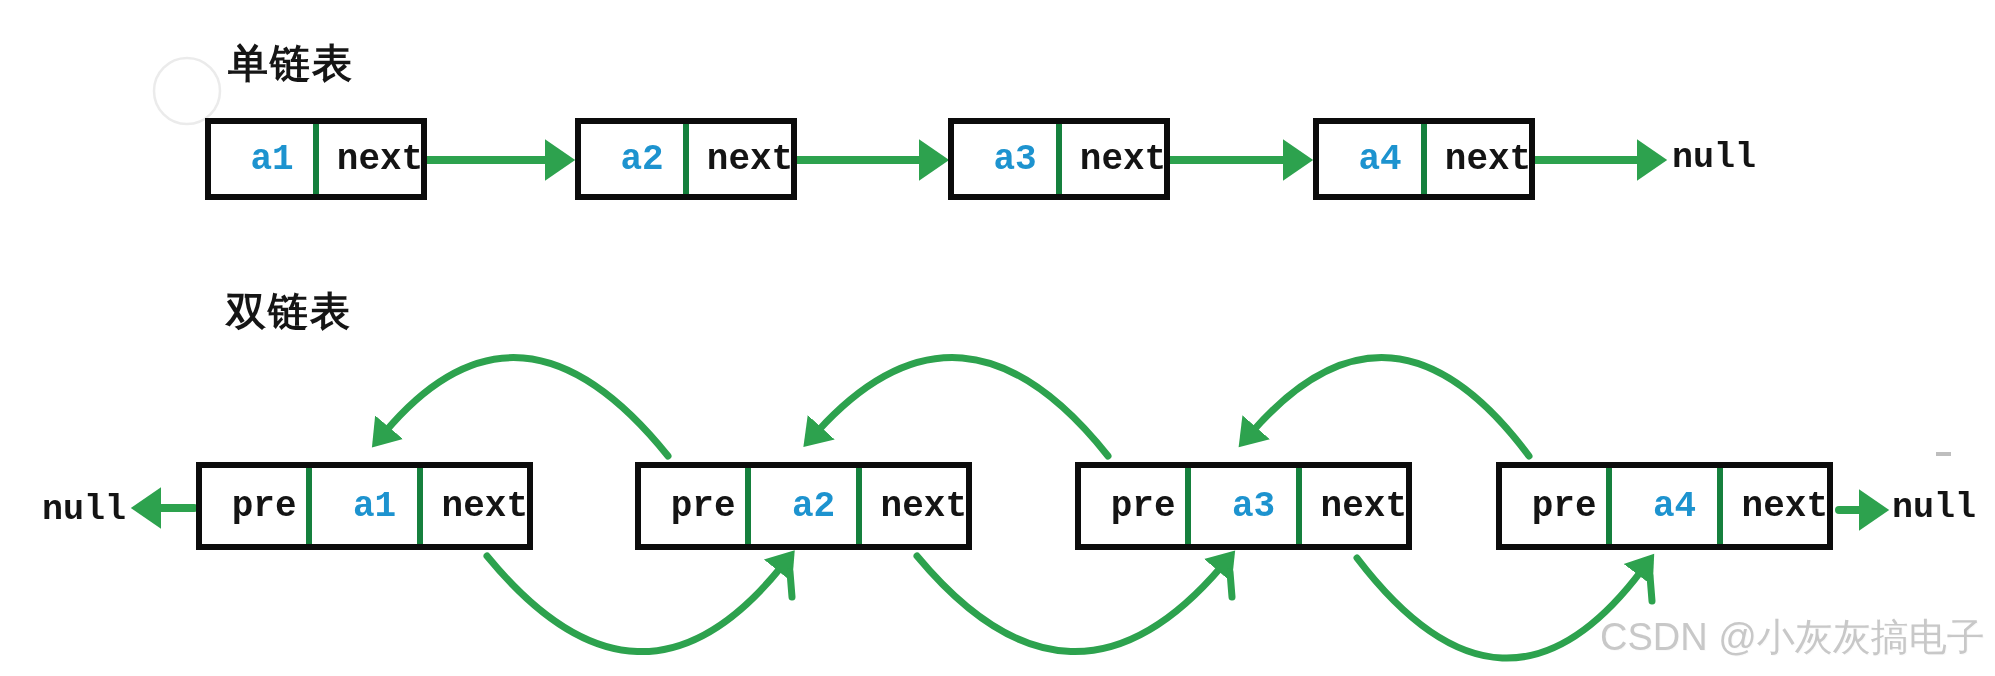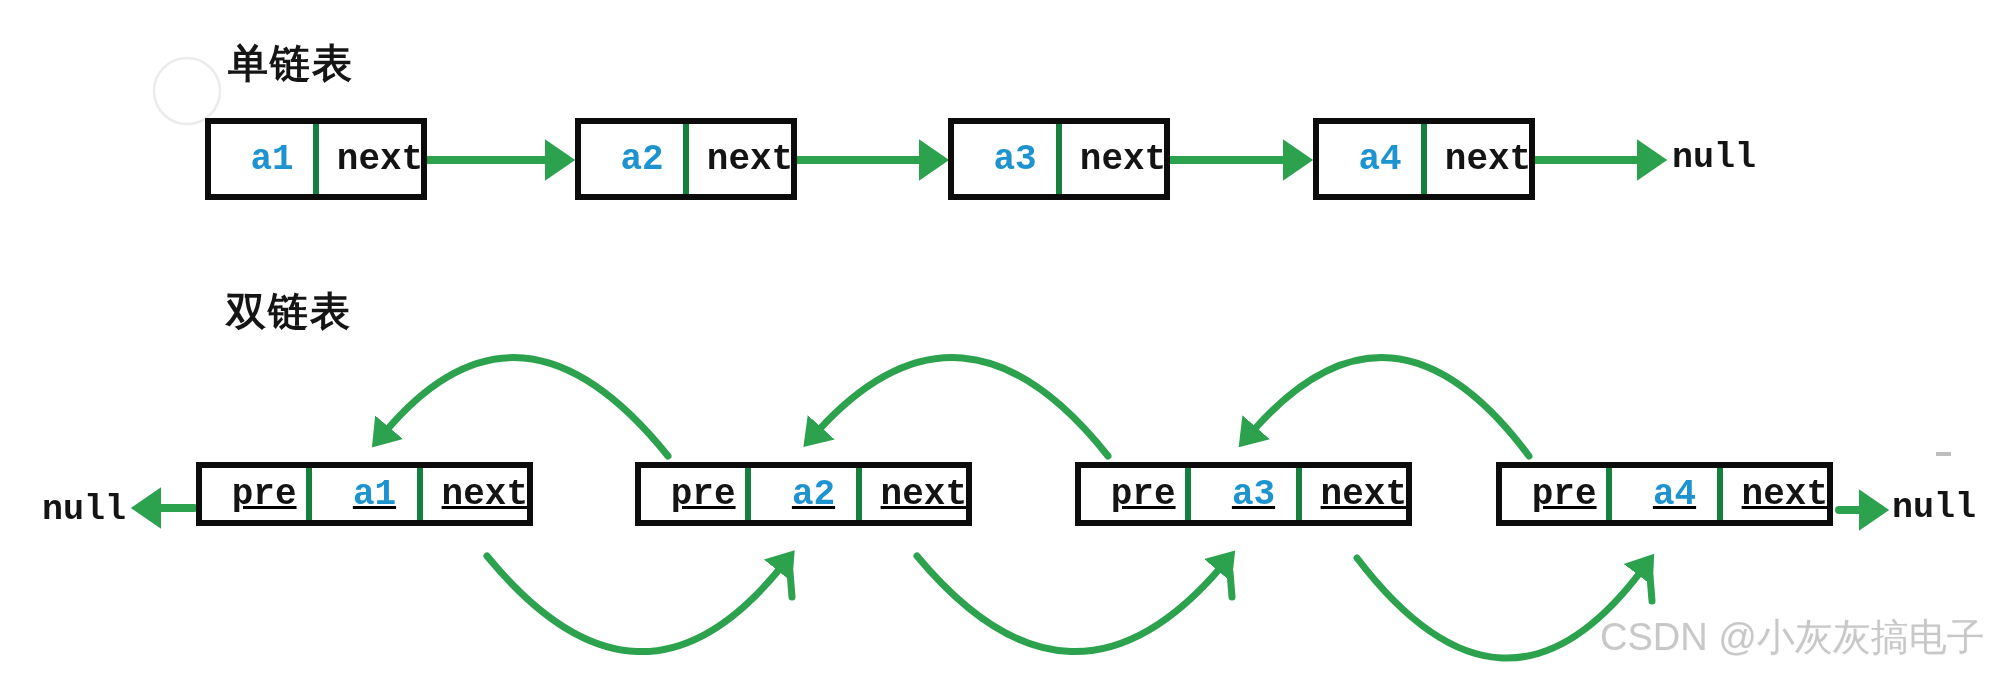--- a/index.html
+++ b/index.html
@@ -36,21 +36,21 @@
     font-weight:700;
     font-size:36px;
     color:#141414;
     white-space:nowrap;
     overflow:hidden;
     padding-left:20px;
   }
   .node .cell + .cell{border-left:6px solid #15803d;}
   .node .cell.val{color:#1d93cf;}
   .snode{width:222px;height:82px;top:118px;}
-  .dnode{width:337px;height:64px;top:462px;text-decoration:underline;}
+  .dnode{width:337px;height:88px;top:462px;}
   .null-label{
     position:absolute;
     font-family:"Liberation Mono","DejaVu Sans Mono",monospace;
     font-weight:700;
     font-size:35px;
     line-height:40px;
     color:#141414;
     white-space:nowrap;
   }
   .watermark{

